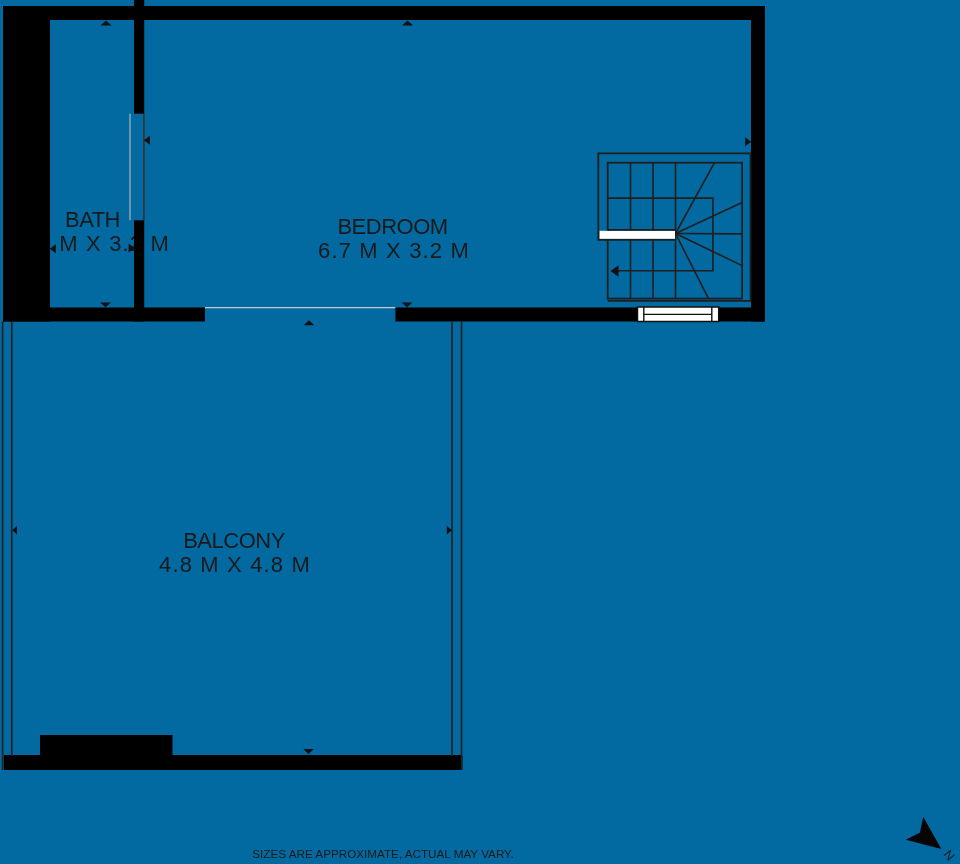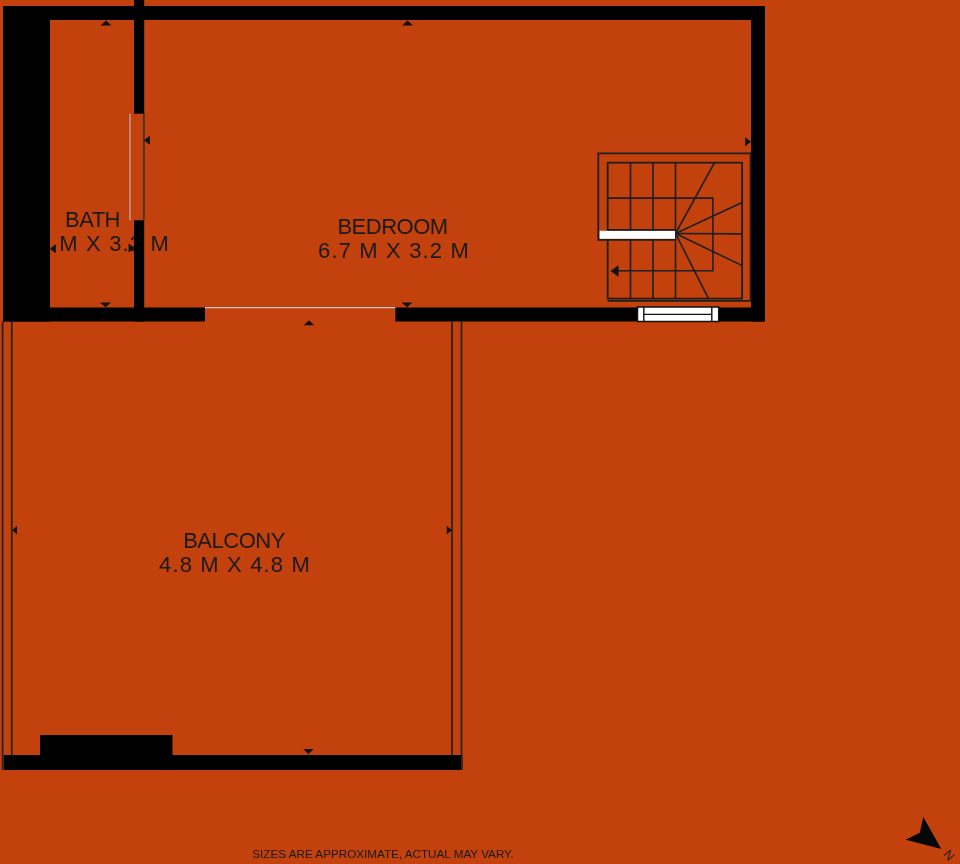--- a/index.html
+++ b/index.html
@@ -1,16 +1,16 @@
 <!DOCTYPE html>
 <html><head>
 <meta charset="utf-8">
 <style>
   html,body{margin:0;padding:0;background:#ffffff;}
-  #page{width:960px;height:864px;position:relative;overflow:hidden;background:#c2410c;}
+  #page{width:960px;height:864px;position:relative;overflow:hidden;background:#0369a1;}
   svg{display:block;}
   text{font-family:"Liberation Sans",sans-serif;fill:#1a1a1a;}
 </style>
 </head>
 <body>
 <div id="page">
 <svg width="960" height="864" viewBox="0 0 960 864">
 
   <g font-size="22px">
     <text x="92.5" y="226.5" text-anchor="middle" letter-spacing="-0.5">BATH</text>

